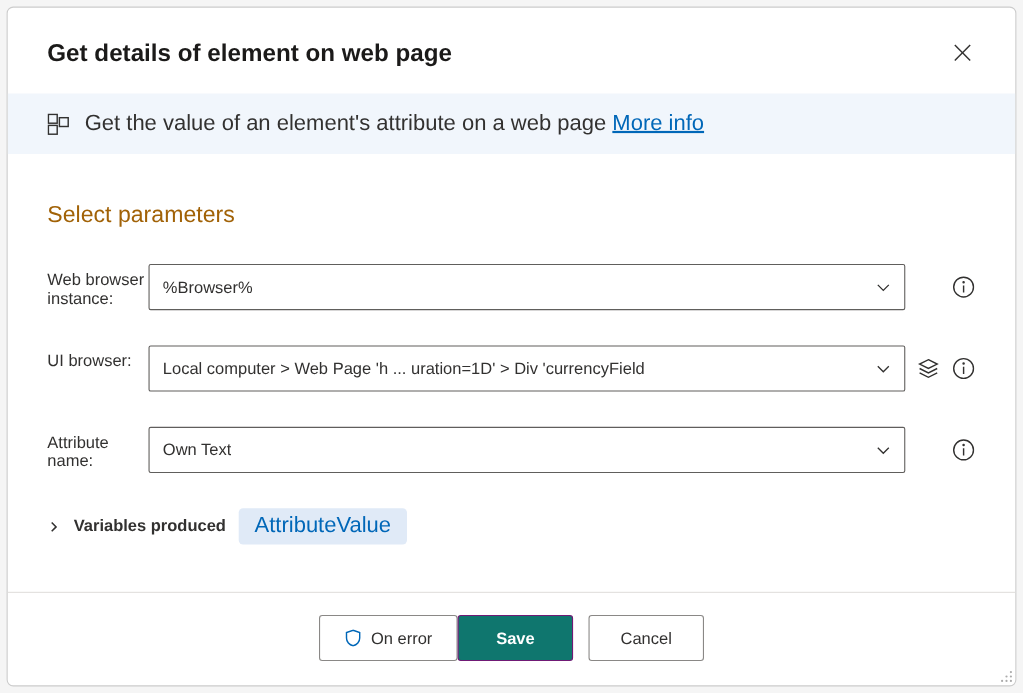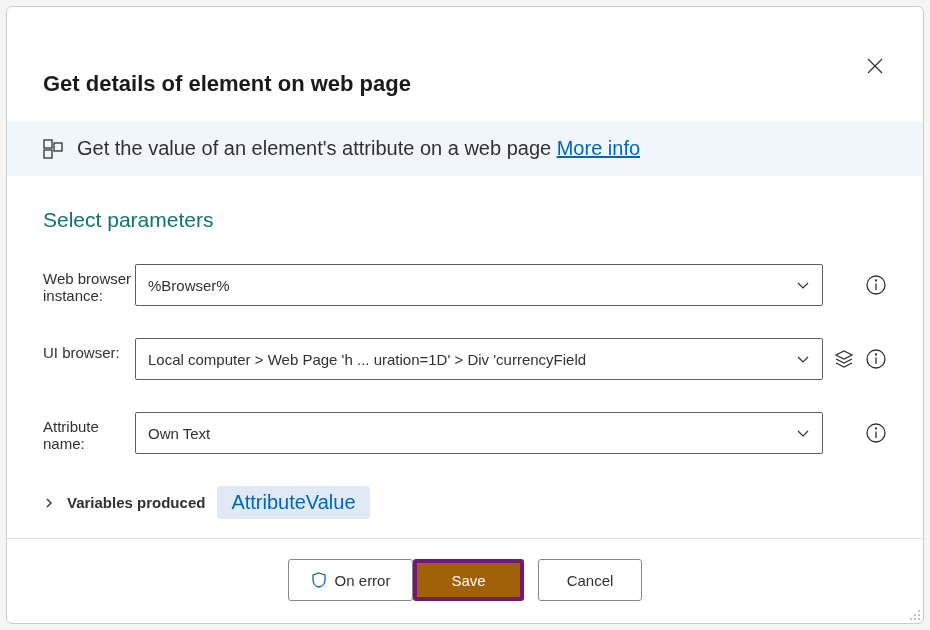--- a/index.html
+++ b/index.html
@@ -30,21 +30,20 @@
     .dialog-header {
       padding: 28px 36px 24px 36px;
       display: flex;
       align-items: center;
       justify-content: space-between;
     }
     .dialog-title {
       font-size: 22px;
       font-weight: 600;
       color: #1b1a19;
-      margin-top: 36px;
     }
     .close-btn {
       width: 24px;
       height: 24px;
       display: flex;
       align-items: center;
       justify-content: center;
       cursor: pointer;
       color: #323130;
     }
@@ -70,22 +69,23 @@
       text-decoration: underline;
       cursor: pointer;
     }
     .params-section {
       padding: 32px 36px 0 36px;
       flex: 1;
     }
     .section-heading {
       font-size: 21px;
       font-weight: 400;
-      color: #0f766e;
+      color: #a16207;
       margin-bottom: 32px;
+      margin-top: 12px;
     }
     .param-row {
       display: flex;
       align-items: center;
       margin-bottom: 32px;
     }
     .param-label {
       width: 190px;
       font-size: 15px;
       color: #323130;
@@ -186,24 +186,24 @@
       align-items: center;
       justify-content: center;
       gap: 8px;
     }
     .btn-outline {
       background: #ffffff;
       border: 1px solid #8a8886;
       color: #323130;
     }
     .btn-primary {
-      background: #a16207;
-      border: 4px solid #701a75;
+      background: #0f766e;
+      border: 1px solid #701a75;
       color: #ffffff;
-      font-weight: 400;
+      font-weight: 700;
       padding: 0 34px;
     }
     .shield-icon {
       width: 16px;
       height: 16px;
       color: #0067b8;
     }
     .footer-right {
       display: flex;
       gap: 14px;

